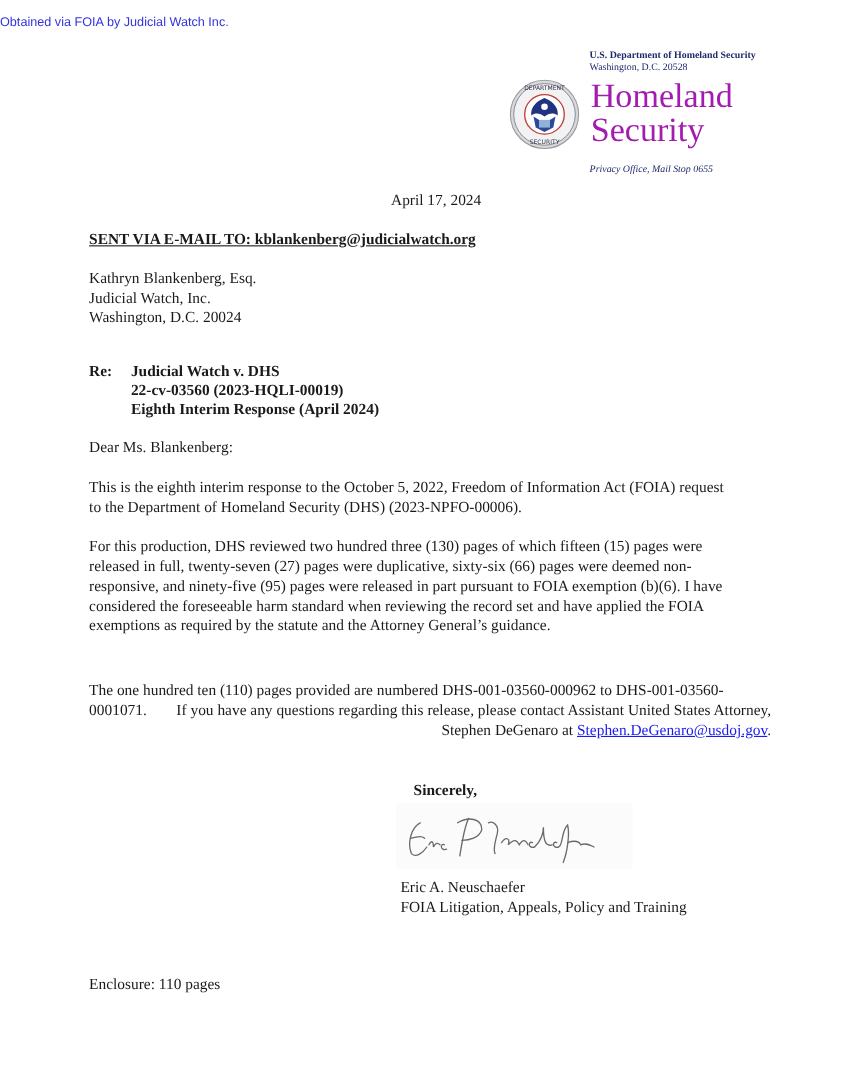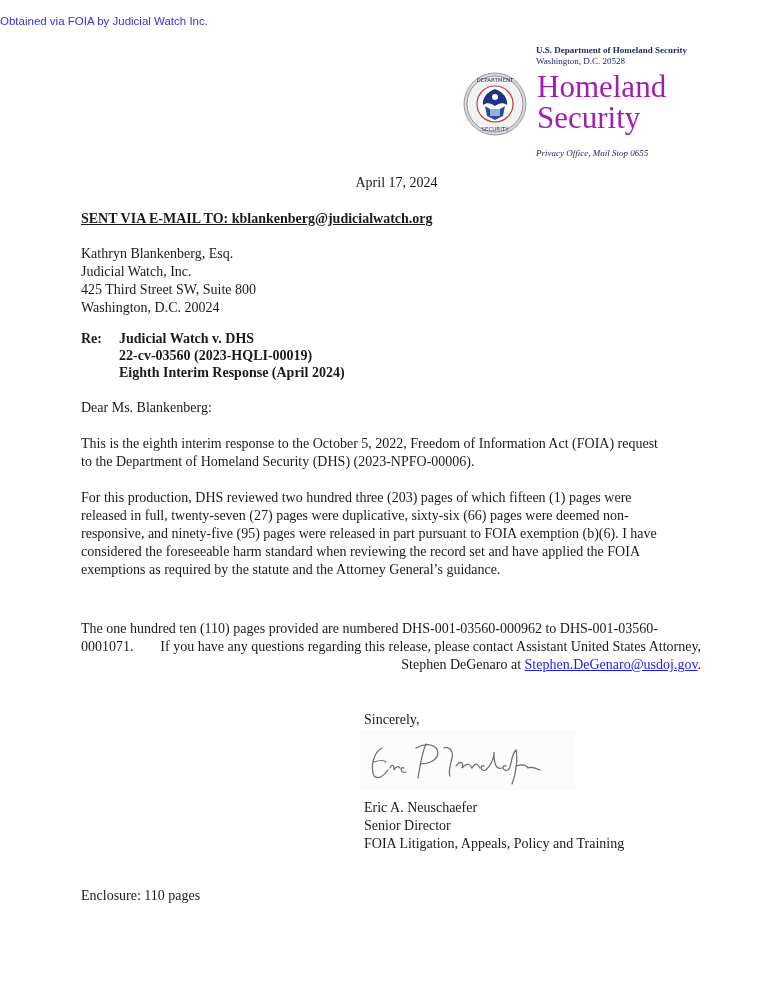--- a/index.html
+++ b/index.html
@@ -112,23 +112,24 @@
     .p1 { top: 435px; }
     .p2 { top: 489px; }
     .p3 { top: 584px; margin-top: 36px; }
     .p4 { top: 638px; text-align: right; }
     .link {
       color: #1a1aee;
       text-decoration: underline;
     }
     .closing {
       position: absolute;
-      left: 364px;
+      left: 376px;
       top: 712px;
       font-size: 14px;
+      font-weight: bold;
     }
     .signature {
       position: absolute;
       left: 360px;
       top: 730px;
       width: 215px;
       height: 60px;
       background: #fbfbfb;
     }
     .signer {
@@ -167,42 +168,41 @@
 </div>
 <div class="office">Privacy Office, Mail Stop 0655</div>
 
 <div class="date">April 17, 2024</div>
 
 <div class="text sent">SENT VIA E-MAIL TO:  kblankenberg@judicialwatch.org</div>
 
 <div class="text recipient">
   <div>Kathryn Blankenberg, Esq.</div>
   <div>Judicial Watch, Inc.</div>
-  <div>425 Third Street SW, Suite 800</div>
   <div>Washington, D.C. 20024</div>
 </div>
 
 <div class="re-block">
   <span class="re-label">Re:</span>
   <div class="re-lines">
     <div>Judicial Watch v. DHS</div>
     <div>22-cv-03560 (2023-HQLI-00019)</div>
     <div>Eighth Interim Response (April 2024)</div>
   </div>
 </div>
 
 <div class="text salutation">Dear Ms. Blankenberg:</div>
 
 <div class="para p1">
   <span class="ln">This is the eighth interim response to the October 5, 2022, Freedom of Information Act (FOIA) request</span>
   <span class="ln">to the Department of Homeland Security (DHS) (2023-NPFO-00006).</span>
 </div>
 
 <div class="para p2">
-  <span class="ln">For this production, DHS reviewed two hundred three (203) pages of which fifteen (1) pages were</span>
+  <span class="ln">For this production, DHS reviewed two hundred three (130) pages of which fifteen (15) pages were</span>
   <span class="ln">released in full, twenty-seven (27) pages were duplicative, sixty-six (66) pages were deemed non-</span>
   <span class="ln">responsive, and ninety-five (95) pages were released in part pursuant to FOIA exemption (b)(6).  I have</span>
   <span class="ln">considered the foreseeable harm standard when reviewing the record set and have applied the FOIA</span>
   <span class="ln">exemptions as required by the statute and the Attorney General’s guidance.</span>
 </div>
 
 <div class="para p3">
   <span class="ln">The one hundred ten (110) pages provided are numbered DHS-001-03560-000962 to DHS-001-03560-</span>
   <span class="ln">0001071.</span>
 </div>
@@ -225,17 +225,16 @@
     <path d="M84 18 C88 16 94 20 92 28 C90 36 88 42 90 46"></path>
     <path d="M96 36 C100 30 104 32 102 38 C108 32 110 34 112 38 C116 32 118 34 120 38"></path>
     <path d="M124 36 C120 34 120 42 126 40 C130 36 134 30 134 22 C134 34 136 40 142 38"></path>
     <path d="M146 36 C142 34 142 42 148 40 C152 38 150 26 156 20 C158 28 156 44 152 54"></path>
     <path d="M156 36 C162 34 166 34 168 38 C172 36 176 38 180 40"></path>
   </g>
 </svg>
 
 <div class="signer">
   <span>Eric A. Neuschaefer</span>
-  <span>Senior Director</span>
   <span>FOIA Litigation, Appeals, Policy and Training</span>
 </div>
 
 <div class="text enclosure">Enclosure: 110 pages</div>
 
 </body></html>

